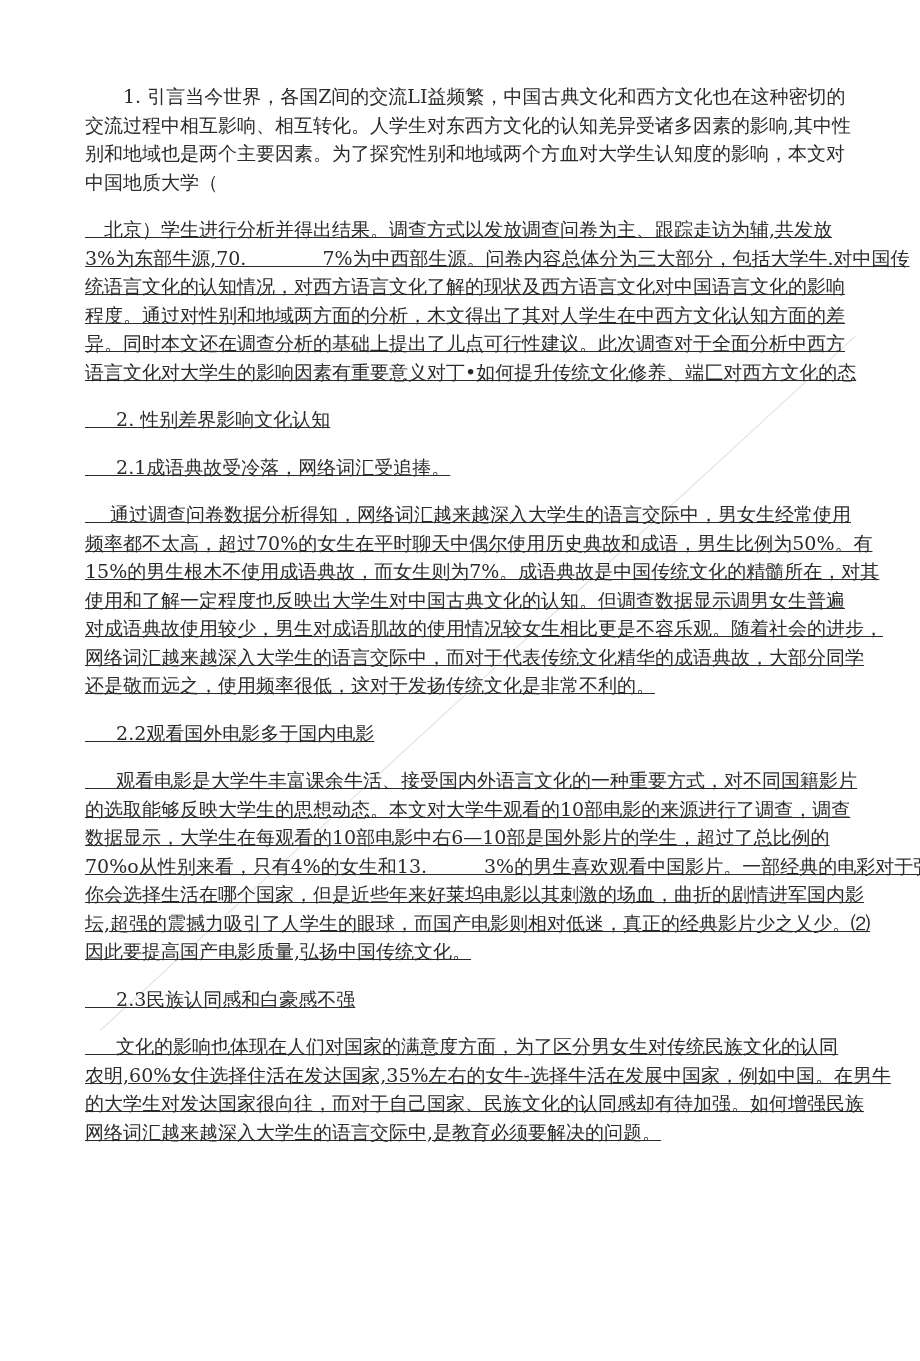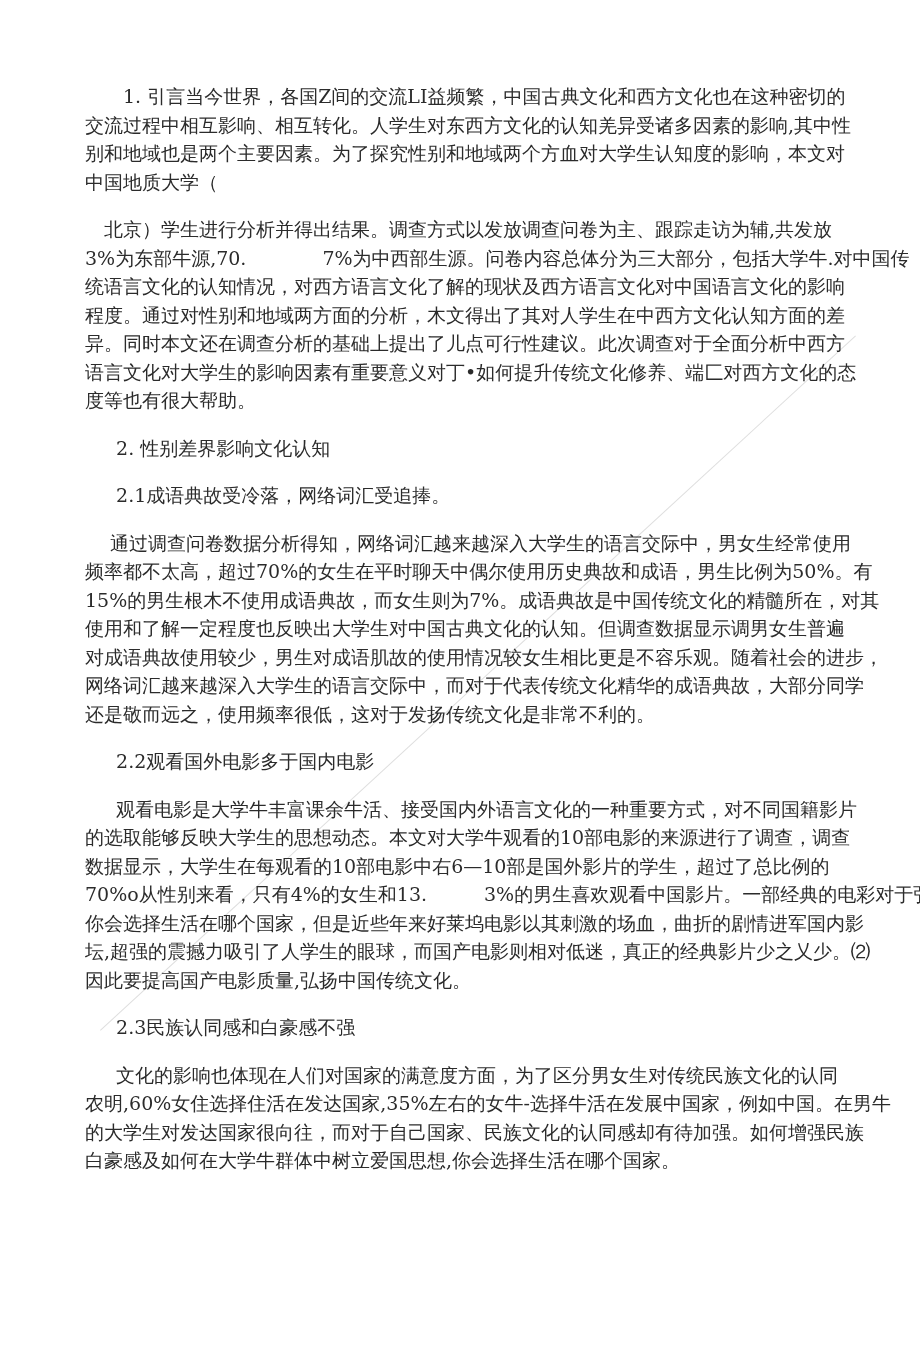--- a/index.html
+++ b/index.html
@@ -17,20 +17,21 @@
   }
   .doc {
     position: absolute;
     left: 85px;
     top: 82px;
     width: 762px;
     color: #2b2b2b;
   }
   .block + .block {
     margin-top: 19px;
+    text-decoration: underline;
   }
   .line {
     white-space: pre;
     font-size: 19px;
     line-height: 28.5px;
     letter-spacing: 0;
   }
   
   .scratch {
     position: absolute;
@@ -57,21 +58,20 @@
         <div class="line">别和地域也是两个主要因素。为了探究性别和地域两个方血对大学生认知度的影响，本文对</div>
         <div class="line">中国地质大学（</div>
       </div>
       <div class="block paragraph">
         <div class="line">　北京）学生进行分析并得出结果。调查方式以发放调查问卷为主、跟踪走访为辅,共发放</div>
         <div class="line">3%为东部牛源,70.　　　　7%为中西部生源。问卷内容总体分为三大部分，包括大学牛.对中国传</div>
         <div class="line">统语言文化的认知情况，对西方语言文化了解的现状及西方语言文化对中国语言文化的影响</div>
         <div class="line">程度。通过对性别和地域两方面的分析，木文得出了其对人学生在中西方文化认知方面的差</div>
         <div class="line">异。同时本文还在调查分析的基础上提出了儿点可行性建议。此次调查对于全面分析中西方</div>
         <div class="line">语言文化对大学生的影响因素有重要意义对丁•如何提升传统文化修养、端匚对西方文化的态</div>
-        <div class="line">度等也有很大帮助。</div>
       </div>
       <div class="block heading">
         <div class="line">　  2. 性别差界影响文化认知</div>
       </div>
       <div class="block heading">
         <div class="line">　  2.1成语典故受冷落，网络词汇受追捧。</div>
       </div>
       <div class="block paragraph">
         <div class="line">　 通过调查问卷数据分析得知，网络词汇越来越深入大学生的语言交际中，男女生经常使用</div>
         <div class="line">频率都不太高，超过70%的女生在平时聊天中偶尔使用历史典故和成语，男生比例为50%。有</div>
@@ -93,16 +93,16 @@
         <div class="line">坛,超强的震撼力吸引了人学生的眼球，而国产电影则相对低迷，真正的经典影片少之乂少。⑵</div>
         <div class="line">因此要提高国产电影质量,弘扬中国传统文化。</div>
       </div>
       <div class="block heading">
         <div class="line">　  2.3民族认同感和白豪感不强</div>
       </div>
       <div class="block paragraph">
         <div class="line">　  文化的影响也体现在人们对国家的满意度方面，为了区分男女生对传统民族文化的认同</div>
         <div class="line">农明,60%女住选择住活在发达国家,35%左右的女牛-选择牛活在发展中国家，例如中国。在男牛</div>
         <div class="line">的大学生对发达国家很向往，而对于自己国家、民族文化的认同感却有待加强。如何增强民族</div>
-        <div class="line">白豪感及如何在大学牛群体中树立爱国思想,你会选择生活在哪个国家。</div>
+        <div class="line">网络词汇越来越深入大学生的语言交际中,是教育必须要解决的问题。</div>
       </div>
     </div>
 </div>
 
 </body></html>

